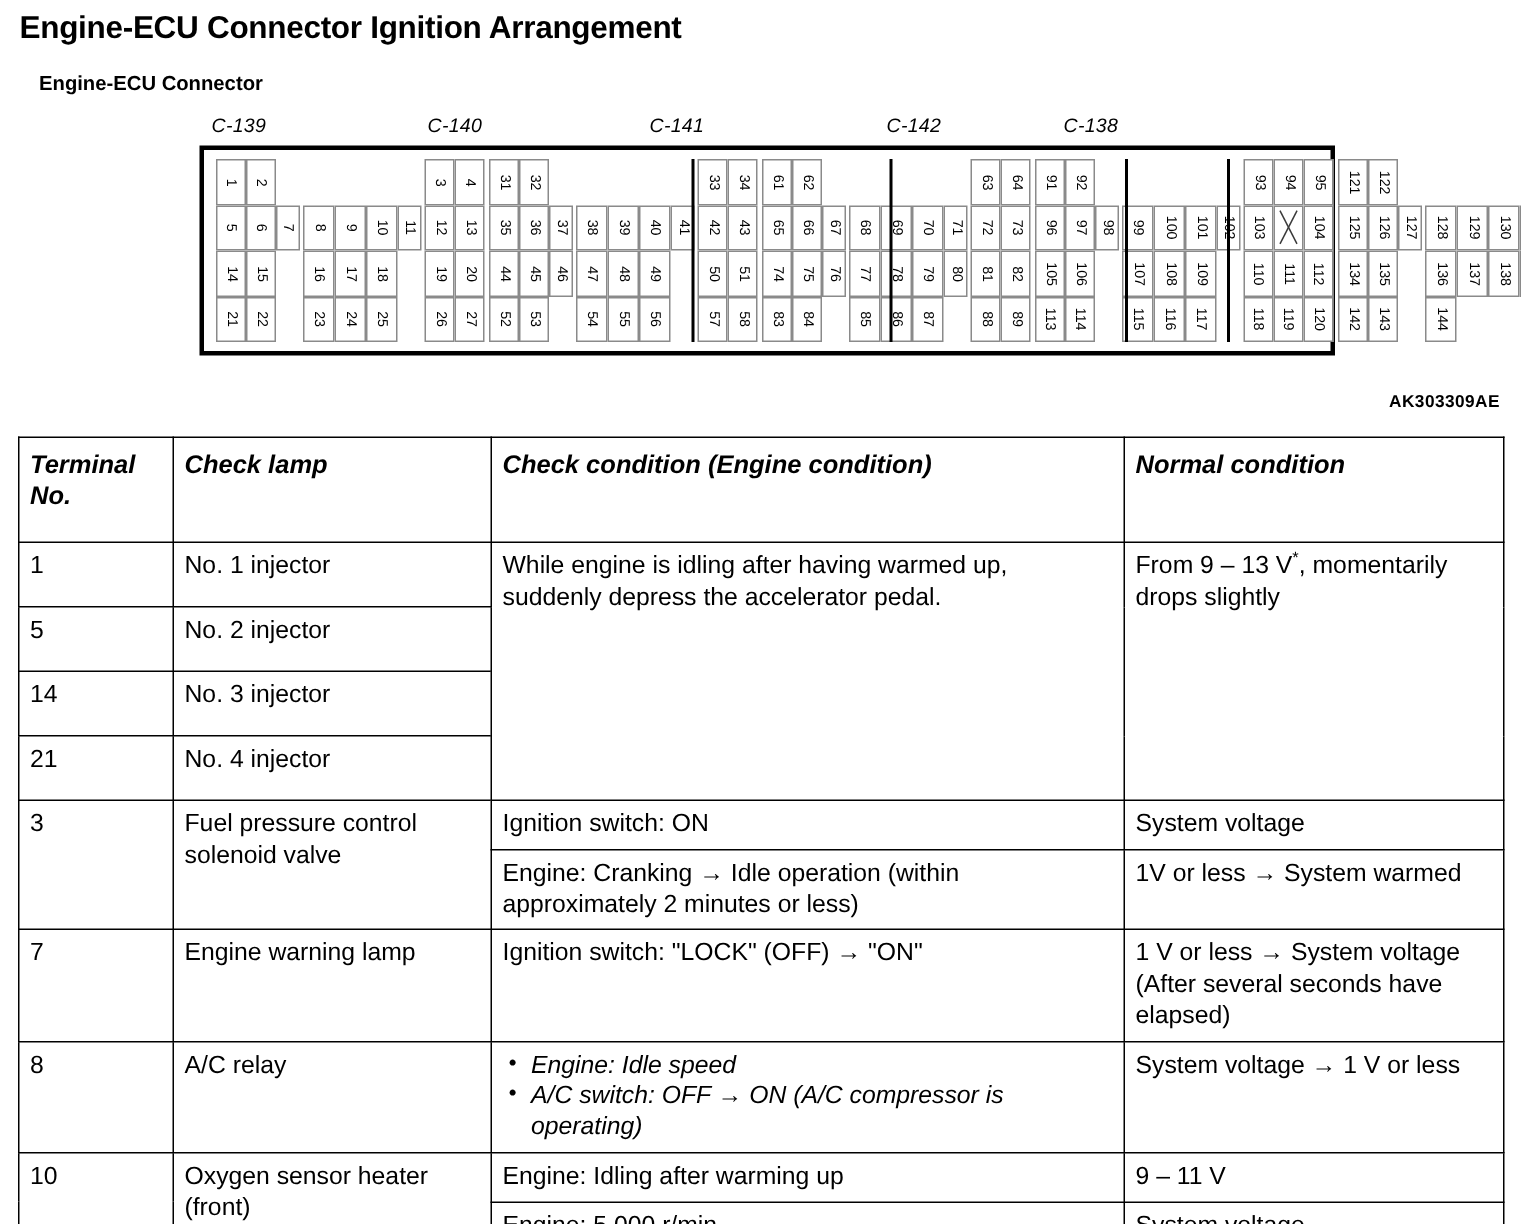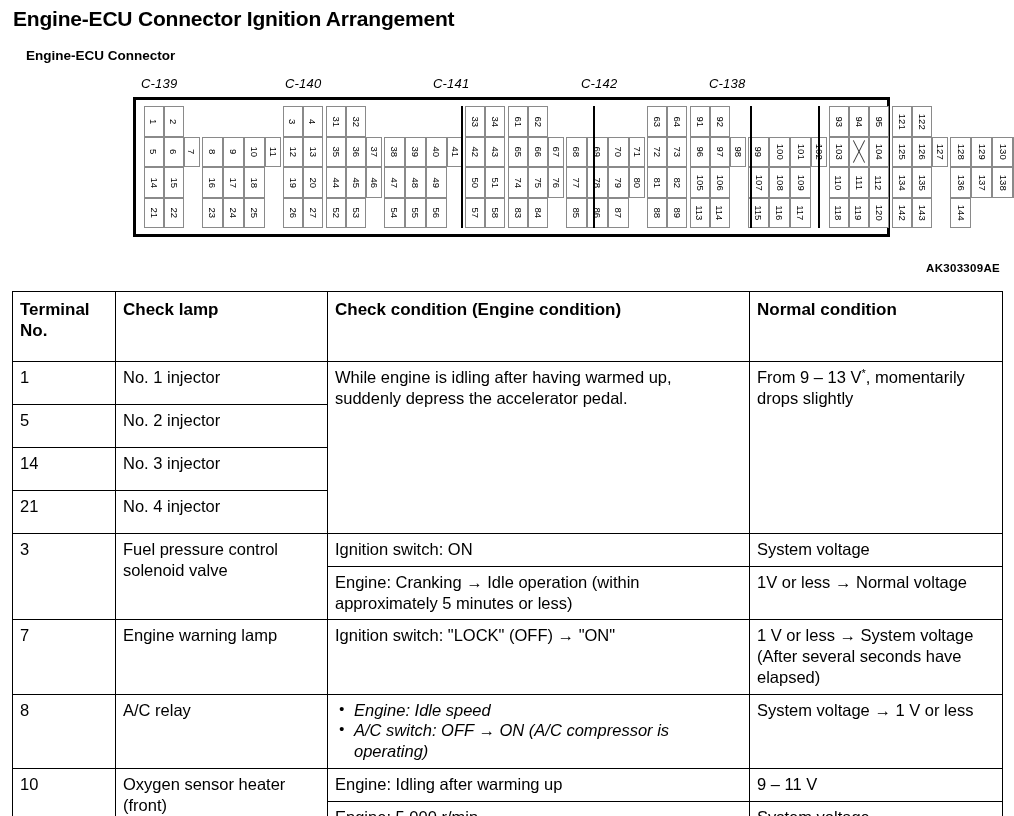--- a/index.html
+++ b/index.html
@@ -154,21 +154,21 @@
   .data-table th {
     font-weight: bold;
     font-size: 17px;
     padding-top: 7px;
   }
   .col-term  { width: 103px; }
   .col-item  { width: 212px; }
   .col-cond  { width: 422px; }
   .col-norm  { width: 253px; }
 
-  .row-h-hdr td, .row-h-hdr th { height: 56px; }
+  .row-h-hdr td, .row-h-hdr th { height: 56px; font-style: italic; }
   .h-1 { height: 31px; }
   .h-2 { height: 31px; }
   .h-3 { height: 31px; }
   .h-4 { height: 31px; }
 
   .sup-star {
     font-size: 11px;
     vertical-align: super;
     line-height: 0;
   }
@@ -195,21 +195,21 @@
 </head>
 <body>
 
 <div class="page-title">Engine-ECU Connector Ignition Arrangement</div>
 <div class="section-title">Engine-ECU Connector</div>
 
 <div class="conn-labels" id="conn-labels">
     <div class="conn-label" style="left: 8px;">C-139</div>
     <div class="conn-label" style="left: 152px;">C-140</div>
     <div class="conn-label" style="left: 300px;">C-141</div>
-    <div class="conn-label" style="left: 448px;">C-142</div>
+    <div class="conn-label" style="left: 458px;">C-142</div>
     <div class="conn-label" style="left: 576px;">C-138</div>
   </div>
 
 <div class="diagram-box">
   <div class="grid-area" id="pin-grid">
       <div class="pin-col" style="left: 8px; width: 20px;">
         <div class="pin-cell">
           <span class="pin-num">1</span>
         </div>
         <div class="pin-cell">
@@ -777,22 +777,22 @@
       <td>No. 4 injector</td>
     </tr>
 
     <tr>
       <td rowspan="2">3</td>
       <td rowspan="2">Fuel pressure control solenoid valve</td>
       <td>Ignition switch: ON</td>
       <td>System voltage</td>
     </tr>
     <tr>
-      <td>Engine: Cranking → Idle operation (within approximately 5 minutes or less)</td>
-      <td>1V or less → Normal voltage</td>
+      <td>Engine: Cranking → Idle operation (within approximately 2 minutes or less)</td>
+      <td>1V or less → System warmed</td>
     </tr>
 
     <tr>
       <td>7</td>
       <td>Engine warning lamp</td>
       <td>Ignition switch: "LOCK" (OFF) → "ON"</td>
       <td>1 V or less → System voltage (After several seconds have elapsed)</td>
     </tr>
 
     <tr>

